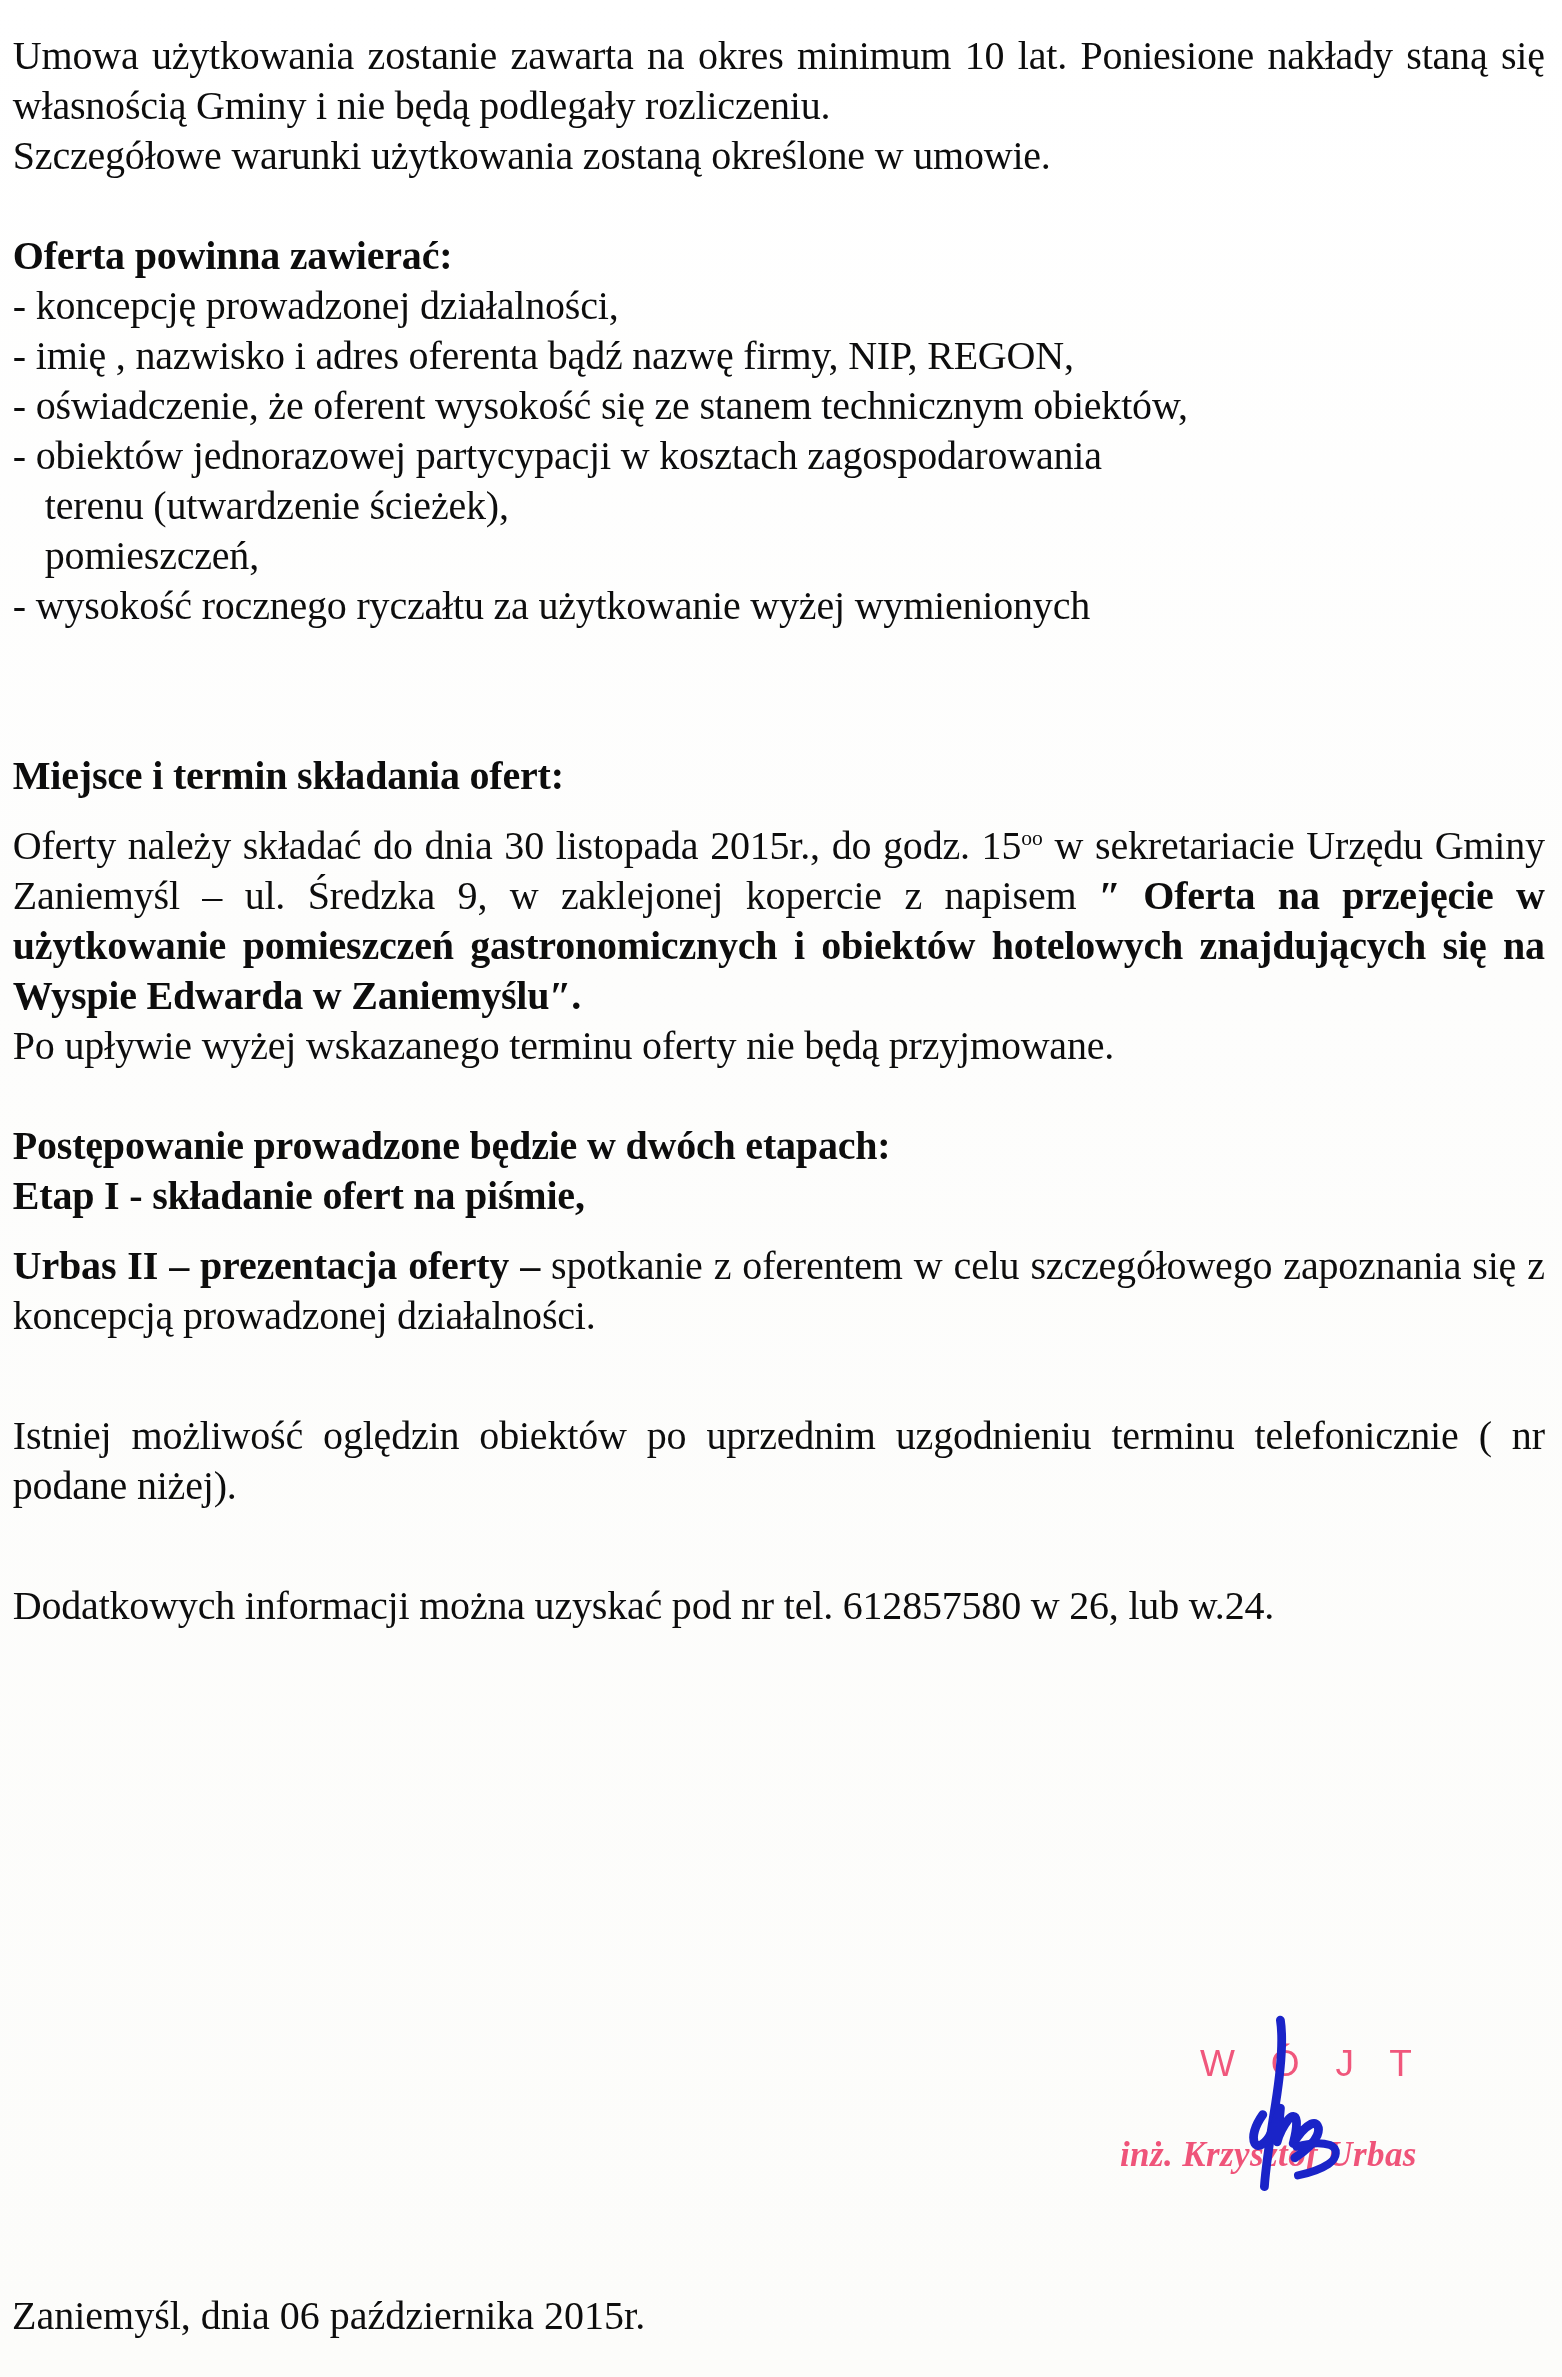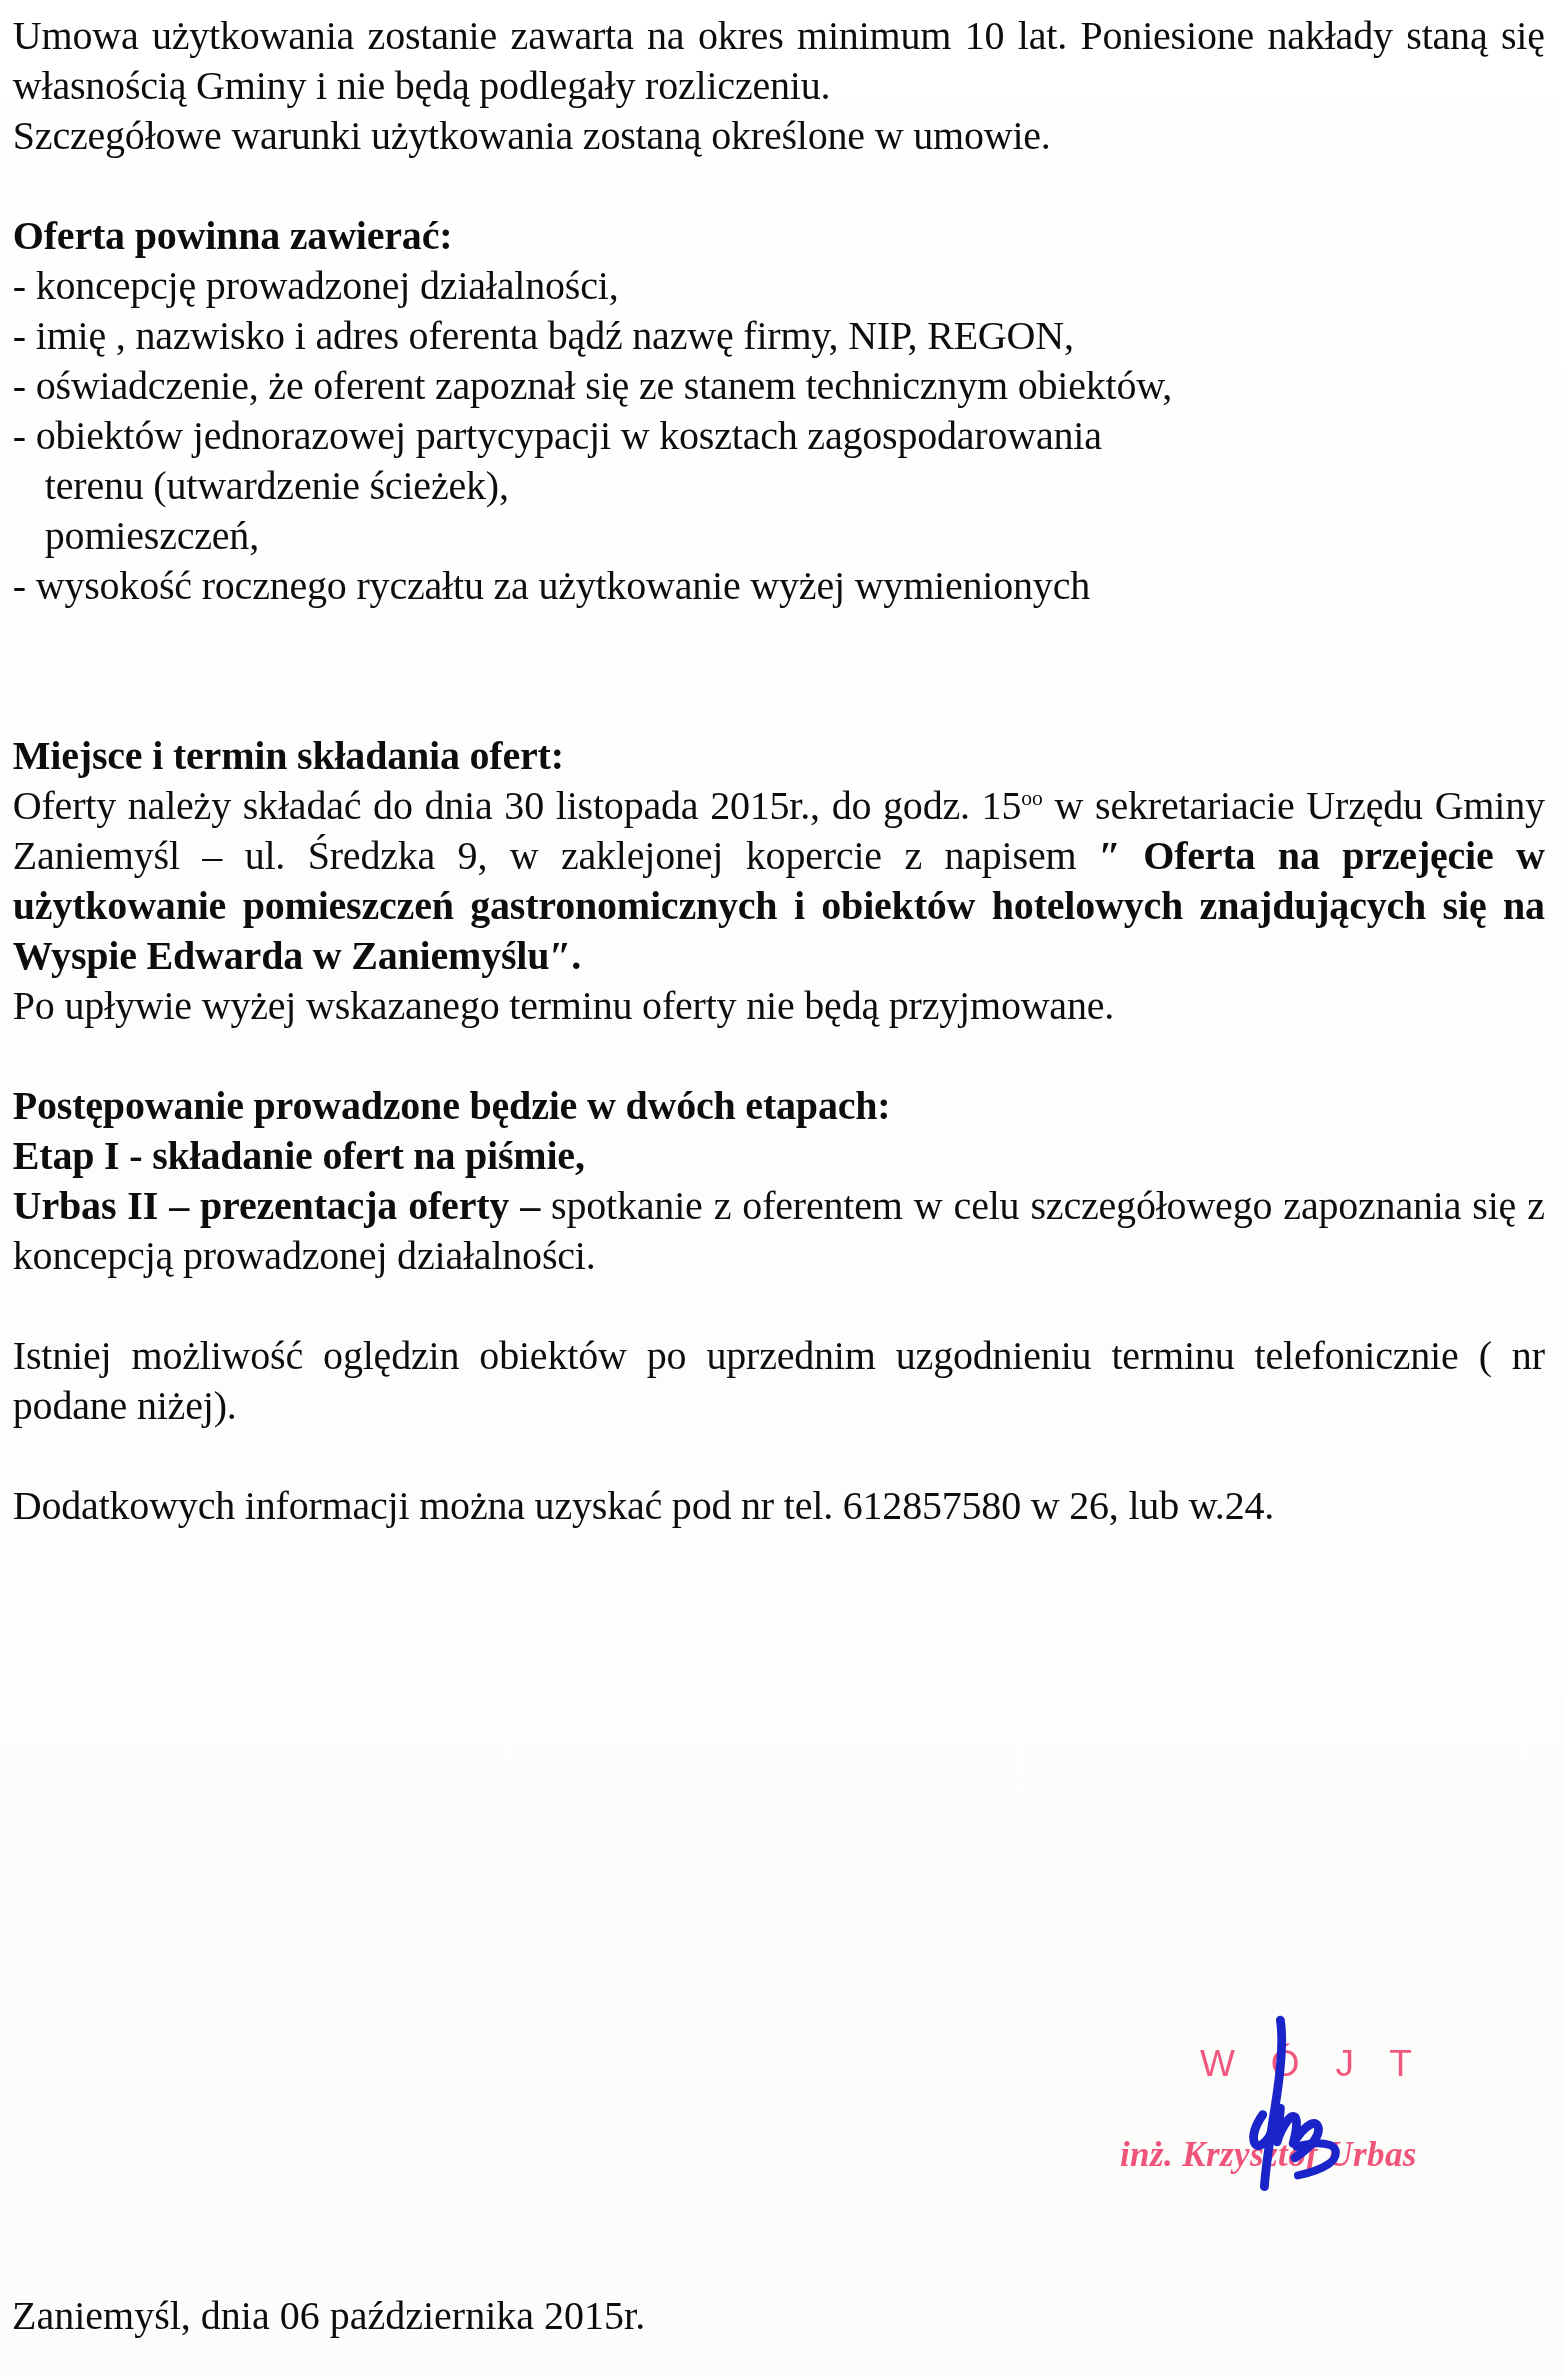--- a/index.html
+++ b/index.html
@@ -43,20 +43,21 @@
   p, .line {
     margin: 0;
     font-size: 40px;
     line-height: 50px;
     letter-spacing: -0.2px;
   }
 
   .just {
     text-align: justify;
     text-align-last: left;
+    margin-top: 20px;
   }
 
   .b {
     font-weight: bold;
   }
 
   .spacer-xs { height: 11.2px; }
   .spacer-md { height: 50px; }
   .spacer-xl { height: 120px; }
 
@@ -130,21 +131,21 @@
 
     <div class="spacer-xs"></div>
     <p class="just">Umowa użytkowania zostanie zawarta na okres minimum 10 lat. Poniesione nakłady  staną się własnością Gminy  i nie będą podlegały rozliczeniu.</p>
     <p class="line">Szczegółowe warunki użytkowania zostaną określone w umowie.</p>
 
     <div class="spacer-md"></div>
 
     <p class="line b">Oferta powinna zawierać:</p>
     <p class="line">- koncepcję prowadzonej działalności,</p>
     <p class="line">- imię , nazwisko i adres oferenta bądź nazwę firmy, NIP,  REGON,</p>
-    <p class="line">- oświadczenie, że oferent zapoznał się ze stanem technicznym obiektów,</p>
+    <p class="line">- oświadczenie, że oferent wysokość się ze stanem technicznym obiektów,</p>
     <p class="line">- obiektów jednorazowej partycypacji w kosztach zagospodarowania</p>
     <p class="line indent">terenu (utwardzenie ścieżek),</p>
     <p class="line indent">pomieszczeń,</p>
     <p class="line">- wysokość rocznego ryczałtu za użytkowanie wyżej wymienionych</p>
 
     <div class="spacer-xl"></div>
 
     <p class="line b">Miejsce i termin składania ofert:</p>
     <p class="just"><span>Oferty należy składać do dnia 30 listopada 2015r., do godz. 15</span><sup class="oo">oo</sup><span> w sekretariacie Urzędu Gminy Zaniemyśl – ul. Średzka 9, w zaklejonej kopercie z napisem </span><span class="b">″ </span><span class="b">Oferta na  przejęcie w użytkowanie pomieszczeń gastronomicznych i obiektów hotelowych znajdujących się na Wyspie Edwarda  w Zaniemyślu″.</span></p>
     <p class="line">Po upływie wyżej wskazanego terminu oferty nie będą przyjmowane.</p>

